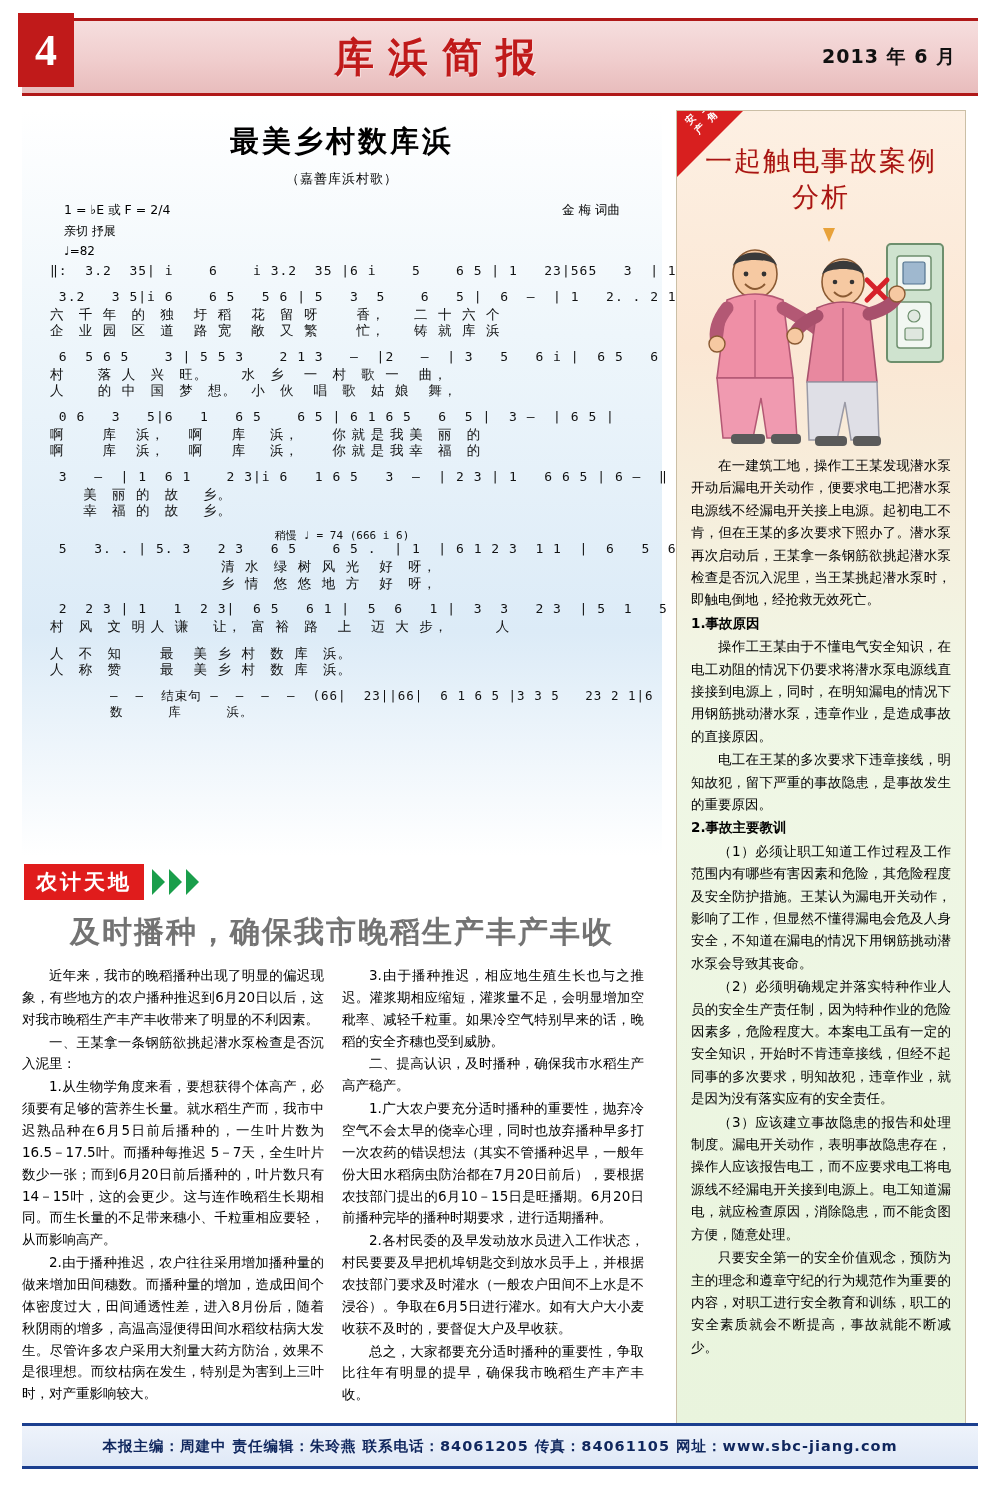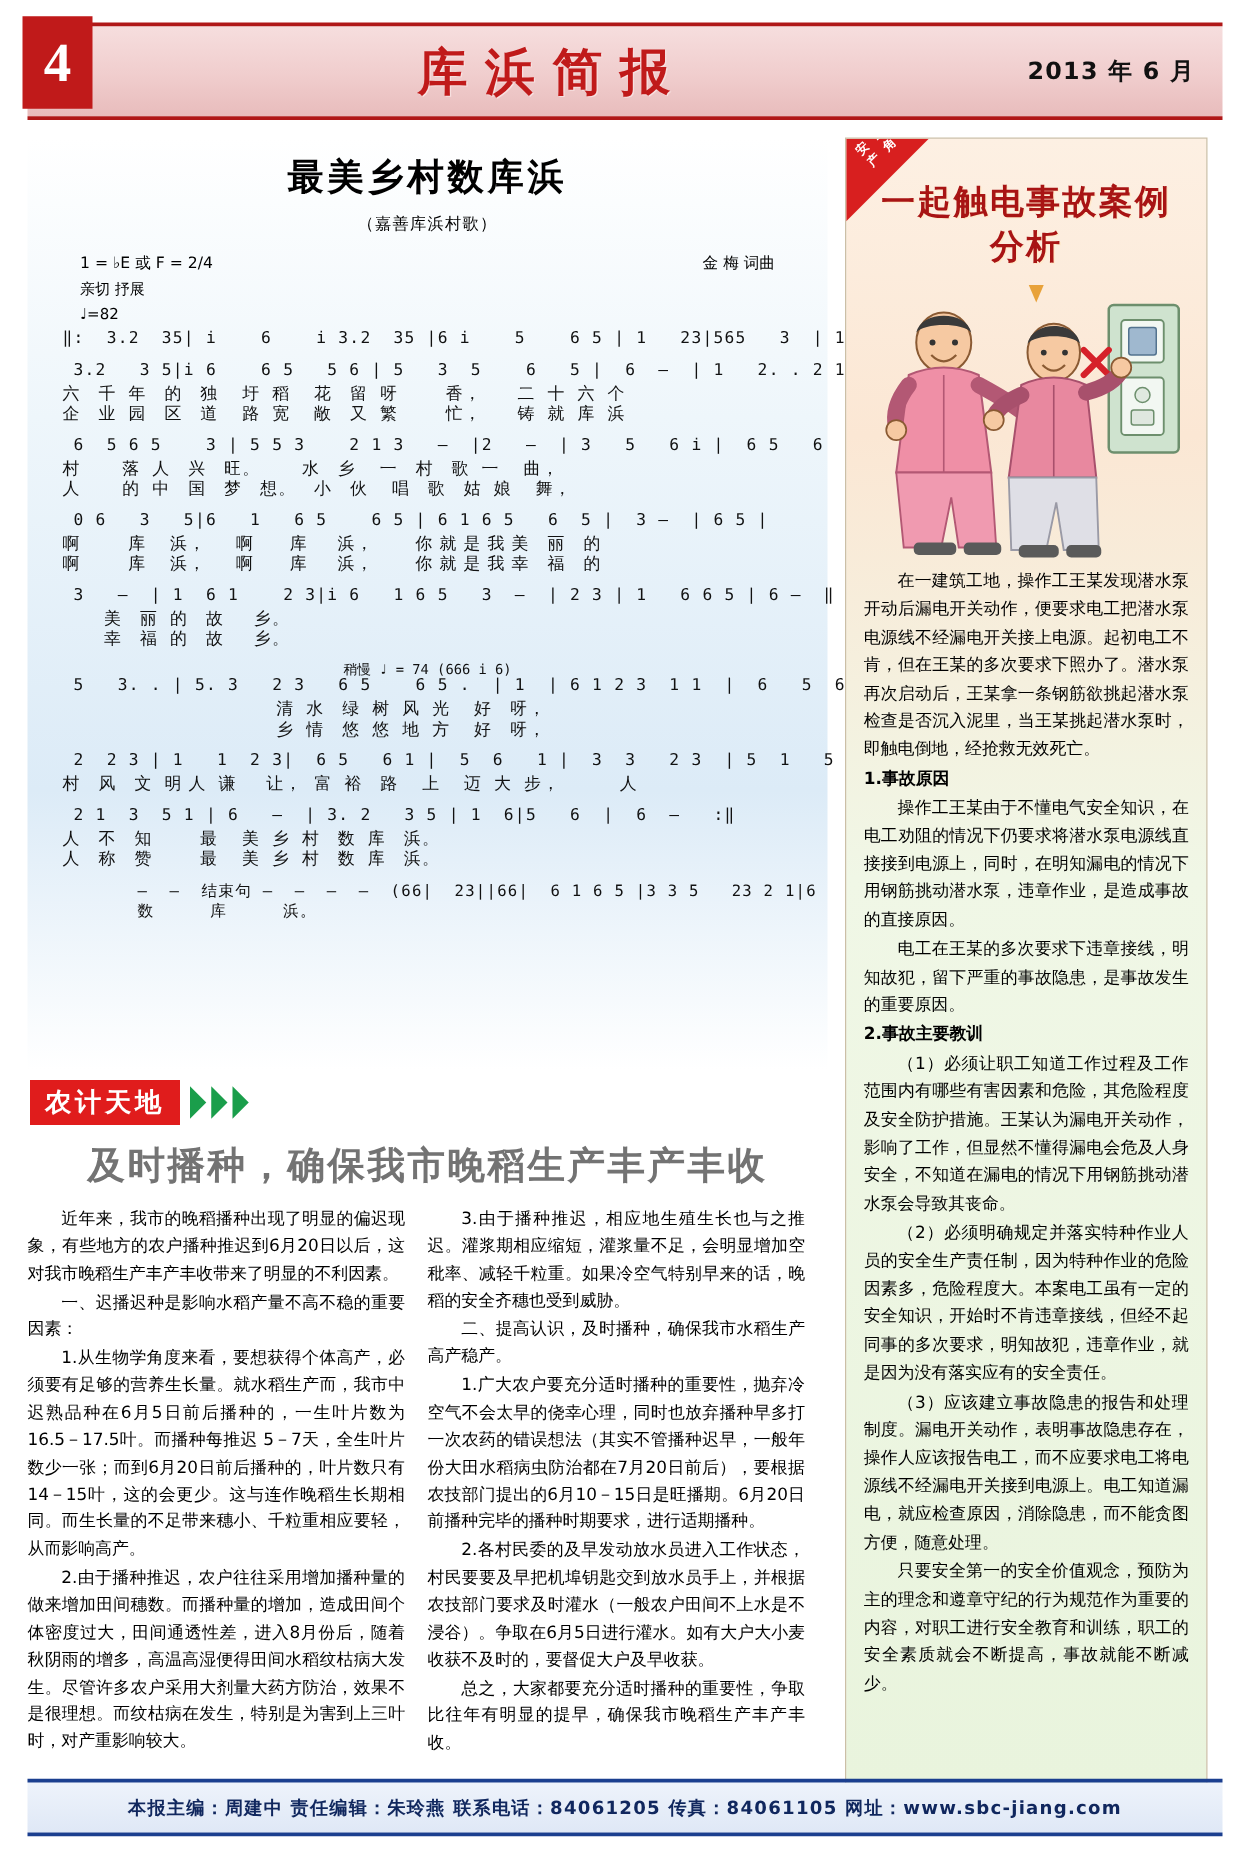--- a/index.html
+++ b/index.html
@@ -121,21 +121,21 @@
     border-top:66px solid #d81f1f;border-right:66px solid transparent;
   }
   .corner-text{
     position:absolute;left:6px;top:8px;width:56px;
     color:#fff;font-size:10px;font-weight:bold;line-height:1.25;
     transform:rotate(-45deg);transform-origin:left top;
     letter-spacing:2px;
   }
   .safety-title{
     text-align:center;margin:22px 0 0 0;
-    font-size:27px;font-weight:bold;color:#a81414;
+    font-size:27px;font-weight:normal;color:#a81414;
     font-family:"Liberation Serif",serif;letter-spacing:2px;line-height:1.35;
     text-shadow:1px 1px 0 #ffe9c9;
   }
   .illus{position:relative;height:232px;margin-top:6px;}
   .safety-body{font-size:13.5px;line-height:1.66;text-align:justify;}
   .safety-body p{margin:0 0 1px 0;text-indent:2em;}
   .safety-body p.h{font-weight:bold;text-indent:0;}
 
   
   .footer{
@@ -208,21 +208,20 @@
             <div class="lyricrow">                                    清  水   绿  树  风  光    好   呀，</div>
             <div class="lyricrow">                                    乡  情   悠  悠  地  方    好   呀，</div>
           </div>
 
           <div class="sysblock">
             <div class="sysrow"> 2  2 3 | 1   1  2 3|  6 5   6 1 |  5  6   1 |  3  3   2 3  | 5  1   5    6 . 5 |  6  0 2|</div>
             <div class="lyricrow">村   风   文  明 人  谦     让，  富  裕   路    上    迈  大  步，          人</div>
           </div>
 
           <div class="sysblock">
-            <div class="sysrow"> 2 1  3  5 1 | 6   —  | 3. 2   3 5 | 1  6|5   6  |  6  —   :‖</div>
             <div class="lyricrow">人   不   知        最    美  乡  村   数  库   浜。</div>
             <div class="lyricrow">人   称   赞        最    美  乡  村   数  库   浜。</div>
           </div>
 
           <div class="sysblock">
             <div class="sysrow tail">—  —  结束句 —  —  —  —  (66|  23||66|  6 1 6 5 |3 3 5   23 2 1|6   6)‖</div>
             <div class="lyricrow tail">数          库          浜。</div>
           </div>
 
         </div>
@@ -235,21 +234,21 @@
           <i></i>
           <i></i>
         </div>
       </div>
 
       <div class="sec-title">及时播种，确保我市晚稻生产丰产丰收</div>
 
       <div class="art-cols">
         <div class="art-col">
           <p>近年来，我市的晚稻播种出现了明显的偏迟现象，有些地方的农户播种推迟到6月20日以后，这对我市晚稻生产丰产丰收带来了明显的不利因素。</p>
-          <p>一、迟播迟种是影响水稻产量不高不稳的重要因素：</p>
+          <p>一、王某拿一条钢筋欲挑起潜水泵检查是否沉入泥里：</p>
           <p>1.从生物学角度来看，要想获得个体高产，必须要有足够的营养生长量。就水稻生产而，我市中迟熟品种在6月5日前后播种的，一生叶片数为16.5－17.5叶。而播种每推迟 5－7天，全生叶片数少一张；而到6月20日前后播种的，叶片数只有14－15叶，这的会更少。这与连作晚稻生长期相同。而生长量的不足带来穗小、千粒重相应要轻，从而影响高产。</p>
           <p>2.由于播种推迟，农户往往采用增加播种量的做来增加田间穗数。而播种量的增加，造成田间个体密度过大，田间通透性差，进入8月份后，随着秋阴雨的增多，高温高湿便得田间水稻纹枯病大发生。尽管许多农户采用大剂量大药方防治，效果不是很理想。而纹枯病在发生，特别是为害到上三叶时，对产重影响较大。</p>
         </div>
         <div class="art-col">
           <p>3.由于播种推迟，相应地生殖生长也与之推迟。灌浆期相应缩短，灌浆量不足，会明显增加空秕率、减轻千粒重。如果冷空气特别早来的话，晚稻的安全齐穗也受到威胁。</p>
           <p>二、提高认识，及时播种，确保我市水稻生产高产稳产。</p>
           <p>1.广大农户要充分适时播种的重要性，抛弃冷空气不会太早的侥幸心理，同时也放弃播种早多打一次农药的错误想法（其实不管播种迟早，一般年份大田水稻病虫防治都在7月20日前后），要根据农技部门提出的6月10－15日是旺播期。6月20日前播种完毕的播种时期要求，进行适期播种。</p>
           <p>2.各村民委的及早发动放水员进入工作状态，村民要要及早把机埠钥匙交到放水员手上，并根据农技部门要求及时灌水（一般农户田间不上水是不浸谷）。争取在6月5日进行灌水。如有大户大小麦收获不及时的，要督促大户及早收获。</p>
           <p>总之，大家都要充分适时播种的重要性，争取比往年有明显的提早，确保我市晚稻生产丰产丰收。</p>
         </div>

